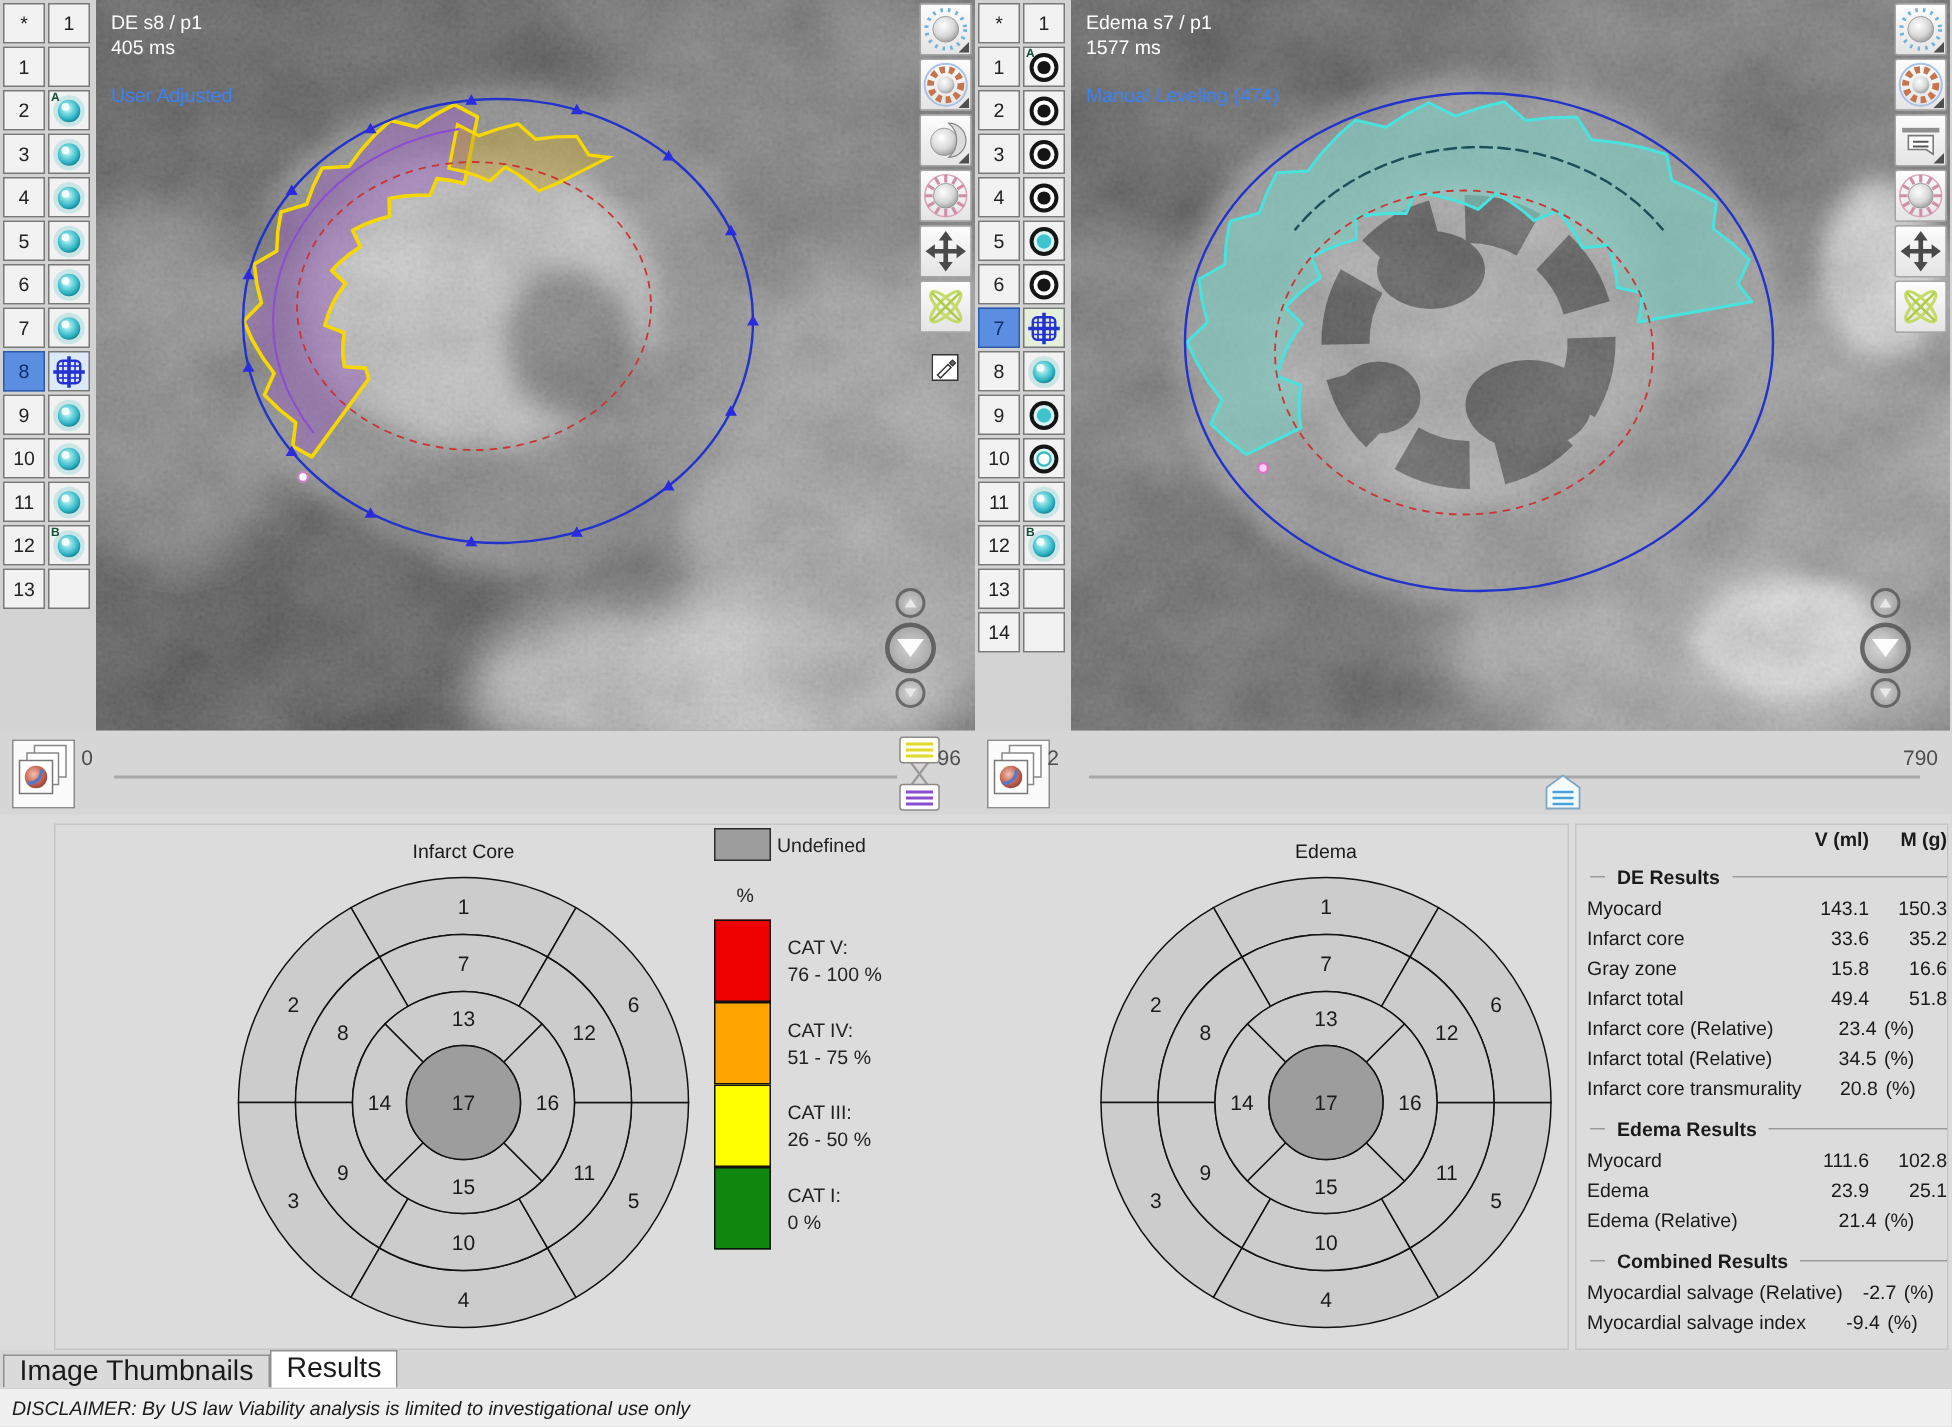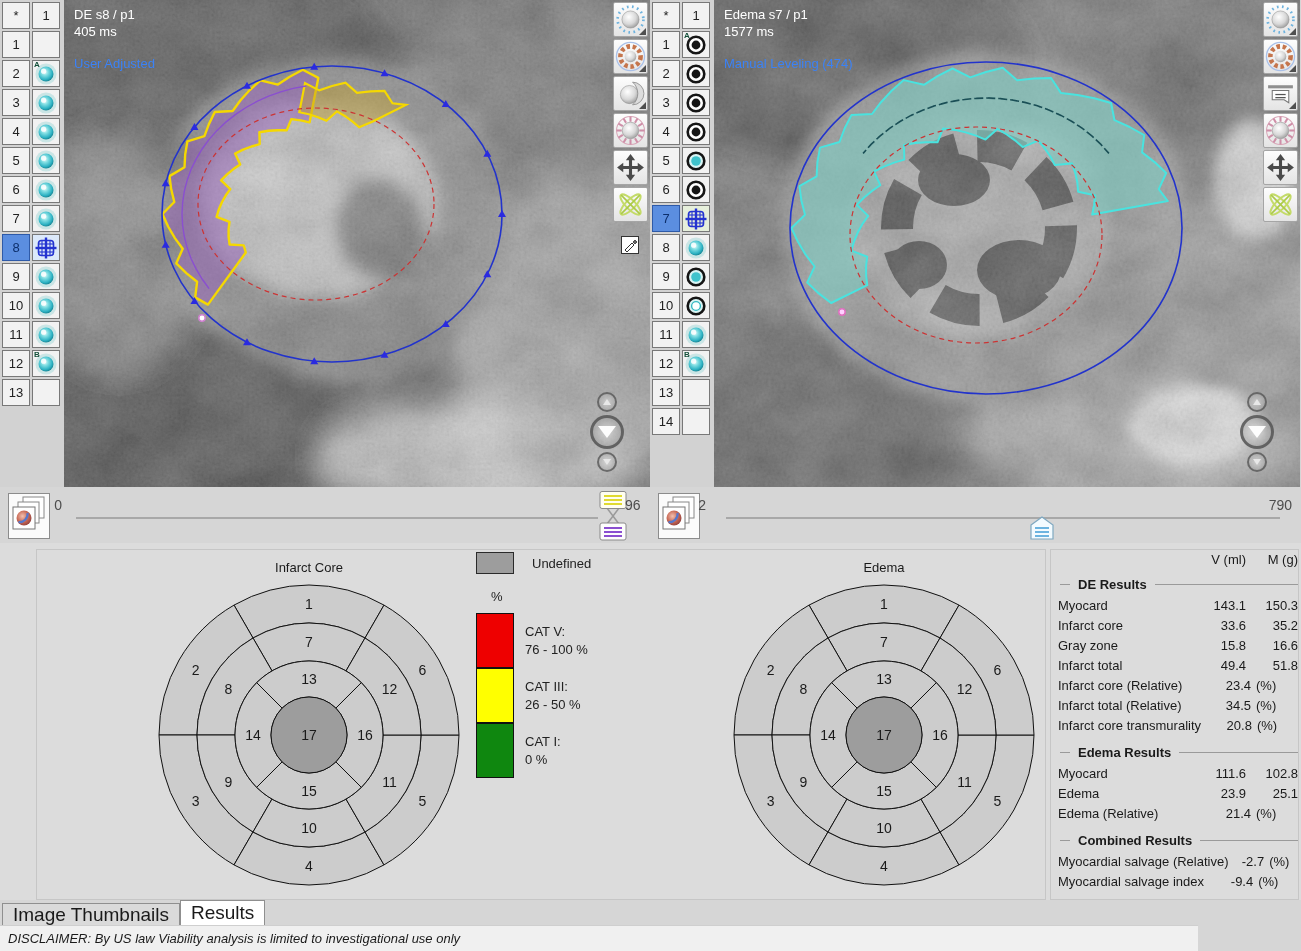--- a/index.html
+++ b/index.html
@@ -45,48 +45,48 @@
   .track{position:absolute;top:30px;height:2px;background:#a8a8a8}
   .marker{position:absolute}
 
   
   .bottom{position:absolute;top:543px;left:0;width:1301px;height:357px;background:#dcdcdc}
   .groupbox{position:absolute;border:1px solid #c6c6c6;pointer-events:none}
   .chart-title{position:absolute;font-size:13px;color:#1a1a1a;text-align:center;width:220px}
   .bullseye{position:absolute}
 
   .legend{position:absolute;left:476px;top:552px;width:214px}
-  .legend-undef{display:flex;align-items:center;gap:18px}
+  .legend-undef{display:flex;align-items:center;gap:4px}
   .legend-swatch{width:38px;height:22px;border:1px solid #2a2a2a;box-sizing:border-box}
   .legend-unit{margin:15px 0 9px 15px;font-size:13px;color:#222}
   .legend-cat{display:flex;align-items:center;height:55px}
   .legend-cat .sw{width:38px;height:55px;border:1px solid #111;margin-top:-1px;box-sizing:border-box}
   .legend-cat .lbl{margin-left:11px;font-size:13px;color:#222;line-height:18px}
 
   .results{position:absolute;left:1058px;top:552px;width:240px;font-size:13px;color:#1a1a1a}
-  .res-head{display:flex;font-weight:normal;margin-bottom:0}
+  .res-head{display:flex;font-weight:bold;margin-bottom:0}
   .res-head .sp{flex:1}
   .res-head .v,.res-head .m{width:52px;text-align:right}
   .res-section{display:flex;align-items:center;margin:9px 0 3px;height:16px}
   .res-section .d{width:10px;border-top:1px solid #9a9a9a;margin:0 8px 0 2px}
   .res-section .t{font-weight:bold;margin-right:8px;white-space:nowrap}
   .res-section .l{flex:1;border-top:1px solid #9a9a9a}
   .res-row{display:flex;height:20px;align-items:center}
   .res-row .lab{flex:1;white-space:nowrap}
   .res-row .v{width:52px;text-align:right}
   .res-row .m{width:52px;text-align:right}
   .res-row .m.pct{text-align:left;padding-left:5px;width:47px;box-sizing:border-box}
 
   
   .tabbar{position:absolute;top:900px;left:0;width:1301px;height:25px;background:#d6d6d6;display:flex;
     align-items:flex-end;padding-left:2px;box-sizing:border-box}
   .tab{height:21px;padding:0 10px;font-size:19px;color:#1a1a1a;background:#dadada;border:1px solid #8f8f8f;
     border-bottom:none;display:flex;align-items:center;cursor:pointer}
   .tab.active{background:#fff;height:24px;z-index:2}
-  .statusbar{position:absolute;top:925px;left:0;width:1198px;height:26px;background:#f0f0f0;border-top:1px solid #cfcfcf;
+  .statusbar{position:absolute;top:925px;left:0;width:1301px;height:26px;background:#f0f0f0;border-top:1px solid #cfcfcf;
     display:flex;align-items:center;padding-left:8px;box-sizing:border-box;font-size:13px;font-style:italic;color:#1a1a1a}
 
   .cursor-icon{position:absolute;left:621px;top:236px;width:20px;height:20px}
   svg text{font-family:"Liberation Sans",sans-serif}
 </style>
 </head>
 <body>
 
 <svg width="0" height="0" style="position:absolute">
   <defs>
@@ -698,20 +698,27 @@
     <div class="legend-unit">%</div>
     <div id="legend-cats">
         <div class="legend-cat">
           <div class="sw" style="background: rgb(238, 0, 0);"></div>
           <div class="lbl">
             <div>CAT V:</div>
             <div>76 - 100 %</div>
           </div>
         </div>
         <div class="legend-cat">
+          <div class="sw" style="background: rgb(255, 165, 0);"></div>
+          <div class="lbl">
+            <div>CAT IV:</div>
+            <div>51 - 75 %</div>
+          </div>
+        </div>
+        <div class="legend-cat">
           <div class="sw" style="background: rgb(255, 255, 0);"></div>
           <div class="lbl">
             <div>CAT III:</div>
             <div>26 - 50 %</div>
           </div>
         </div>
         <div class="legend-cat">
           <div class="sw" style="background: rgb(15, 135, 15);"></div>
           <div class="lbl">
             <div>CAT I:</div>

